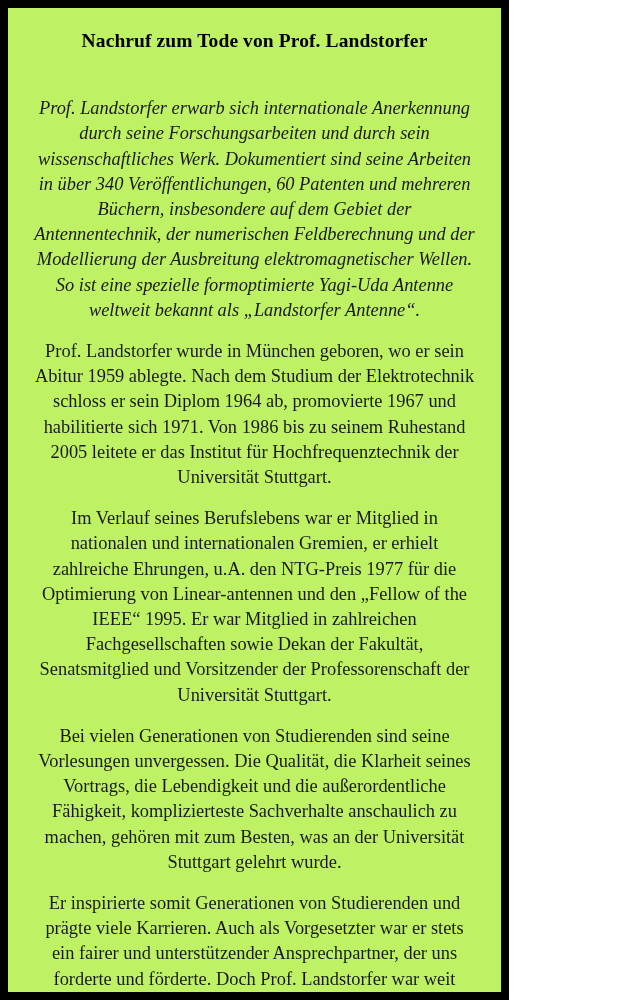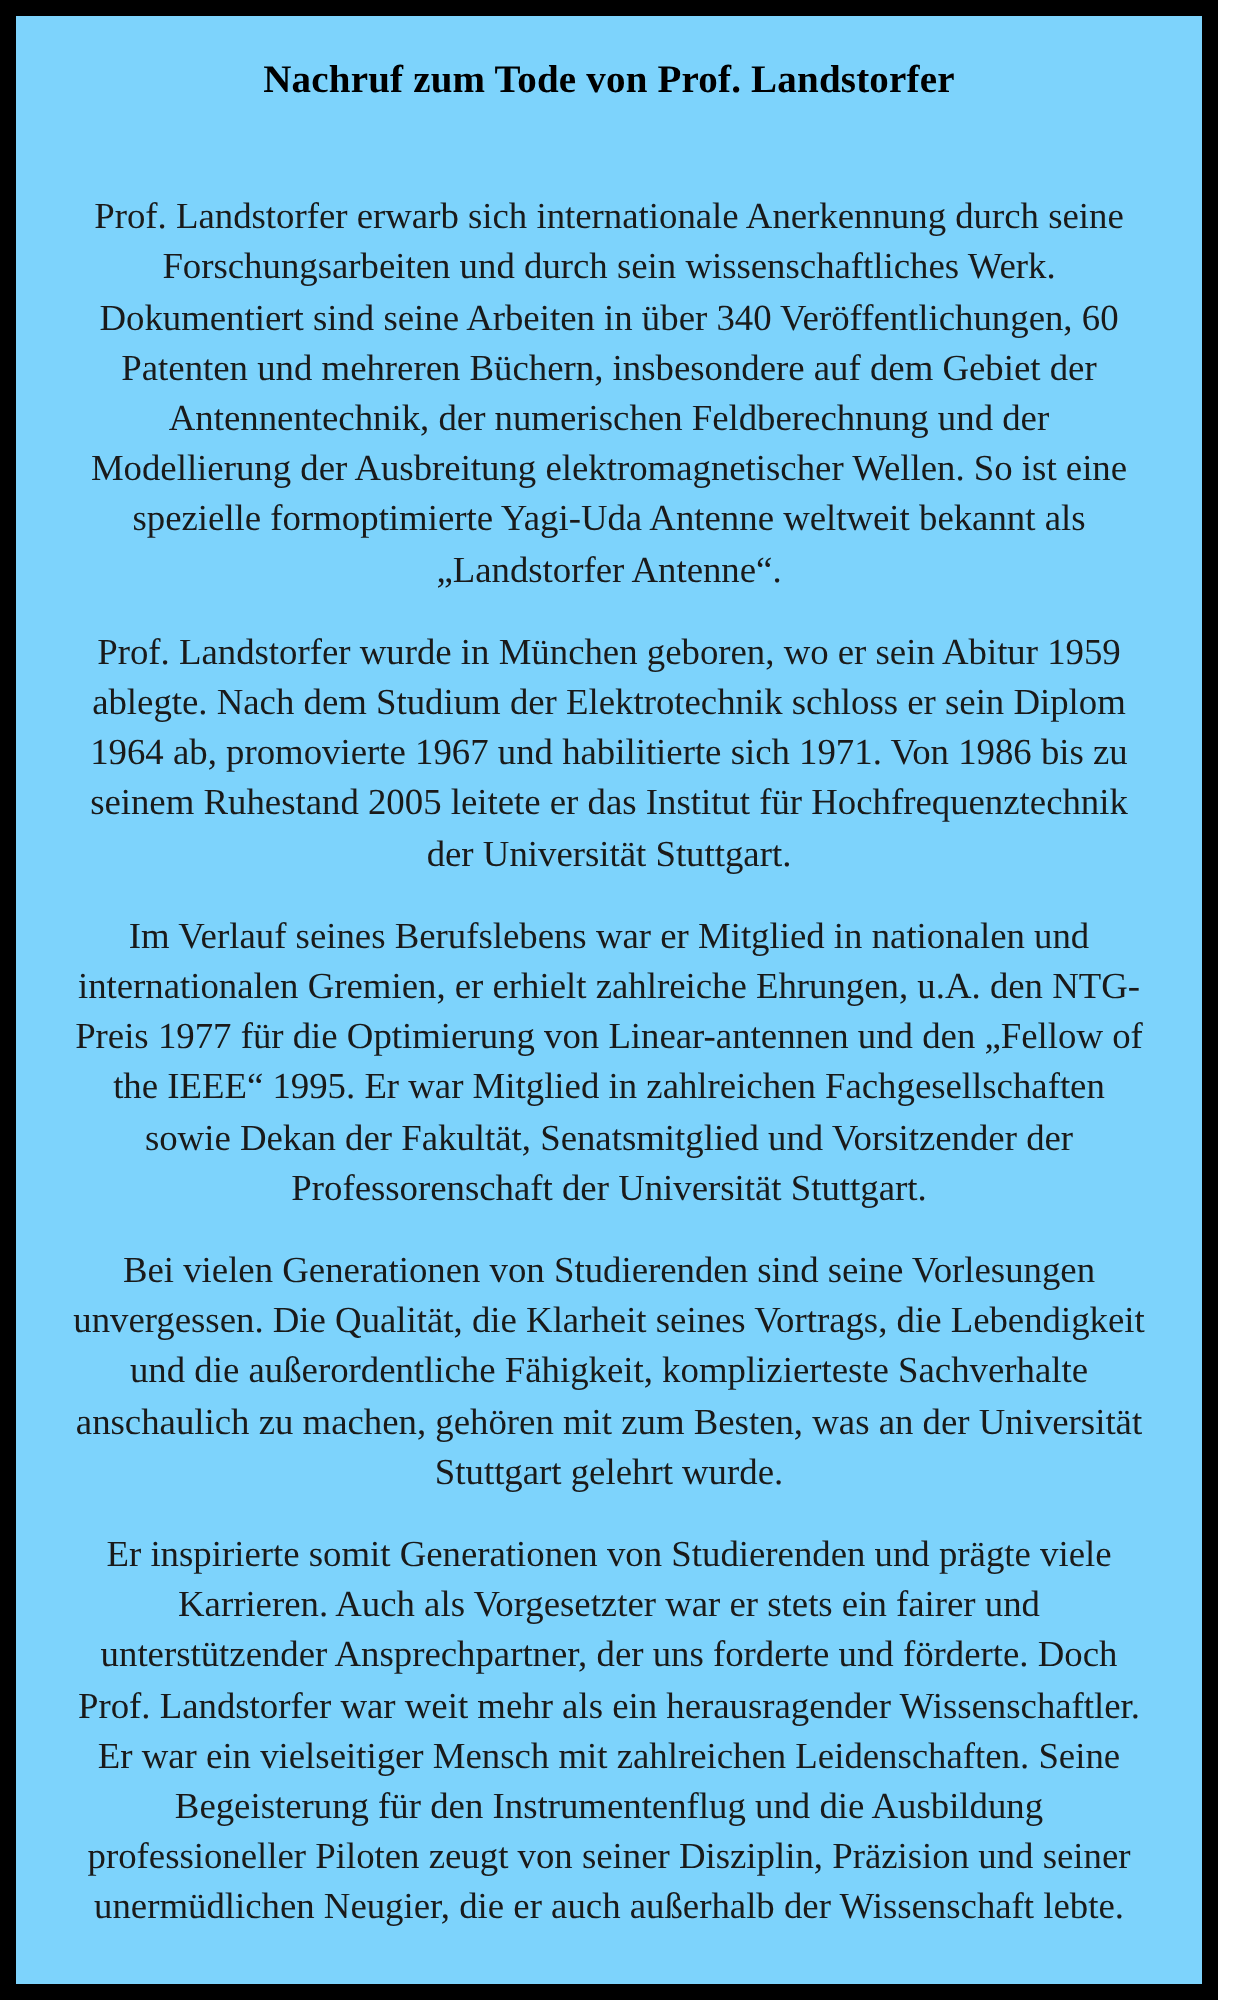--- a/index.html
+++ b/index.html
@@ -2,24 +2,24 @@
 <html lang="de"><head>
 <meta charset="utf-8">
 <title>Nachruf</title>
 <style>
   html, body {
     margin: 0;
     padding: 0;
     background: #ffffff;
   }
   .notice {
-    width: 609px;
+    width: 509px;
     height: 1000px;
     box-sizing: border-box;
-    background: #7dd3fc;
+    background: #bef264;
     border: 8px solid #000000;
     overflow: hidden;
     position: relative;
   }
   .inner {
     box-sizing: border-box;
     width: 100%;
     height: 100%;
     padding: 21px 25px 10px 25px;
     display: flex;
@@ -47,20 +47,21 @@
     width: 100%;
     margin: 0;
     padding: 0;
     text-rendering: optimizeLegibility;
   }
   .block + .block {
     margin-top: 16px;
   }
   .block.gap-before {
     margin-top: 25.2px;
+    font-style: italic;
   }
 </style>
 </head>
 <body>
 
 <div class="notice">
   <div class="inner">
 
     <h1 class="obit-title">Nachruf zum Tode von Prof. Landstorfer</h1>
 

